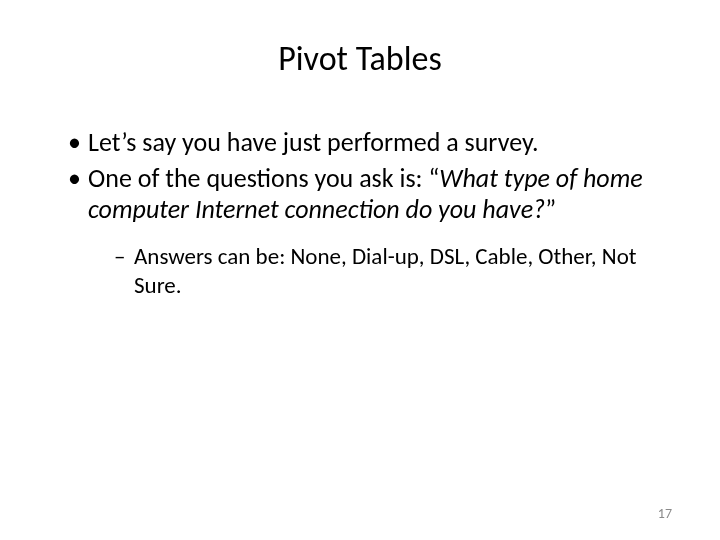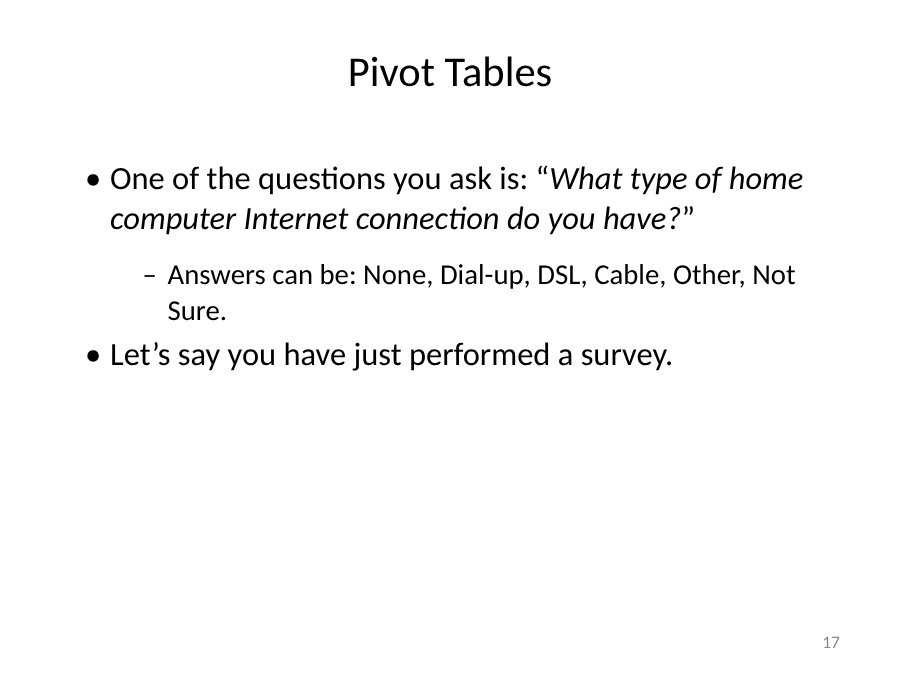--- a/index.html
+++ b/index.html
@@ -76,27 +76,27 @@
     }
   </style>
 </head>
 <body>
 
 <div class="slide">
   <h1 class="title">Pivot Tables</h1>
 
   <ul class="main">
     <li>
+      <span>Let’s say you have just performed a survey.</span>
+    </li>
+    <li>
       <span>One of the questions you ask is: “</span><span class="italic">What type of home computer Internet connection do you have?</span><span>”</span>
 
       <ul class="sub">
         <li>
           <span>Answers can be:  None, Dial-up, DSL, Cable, Other, Not Sure.</span>
         </li>
       </ul>
     </li>
-    <li>
-      <span>Let’s say you have just performed a survey.</span>
-    </li>
   </ul>
 
   <div class="page-number">17</div>
 </div>
 
 </body></html>

